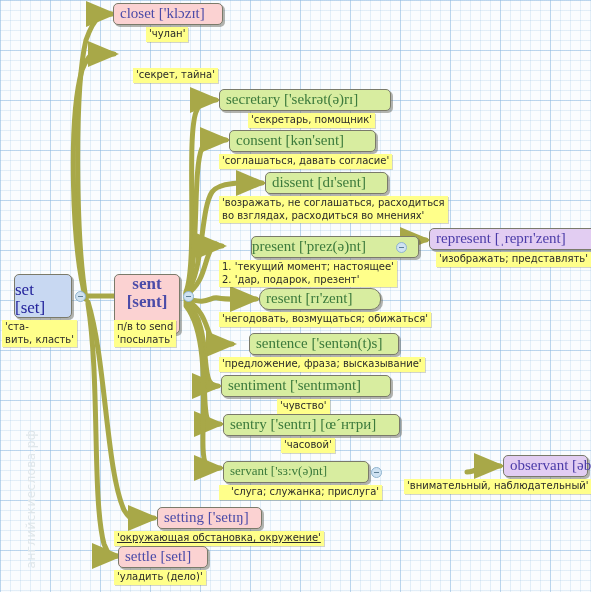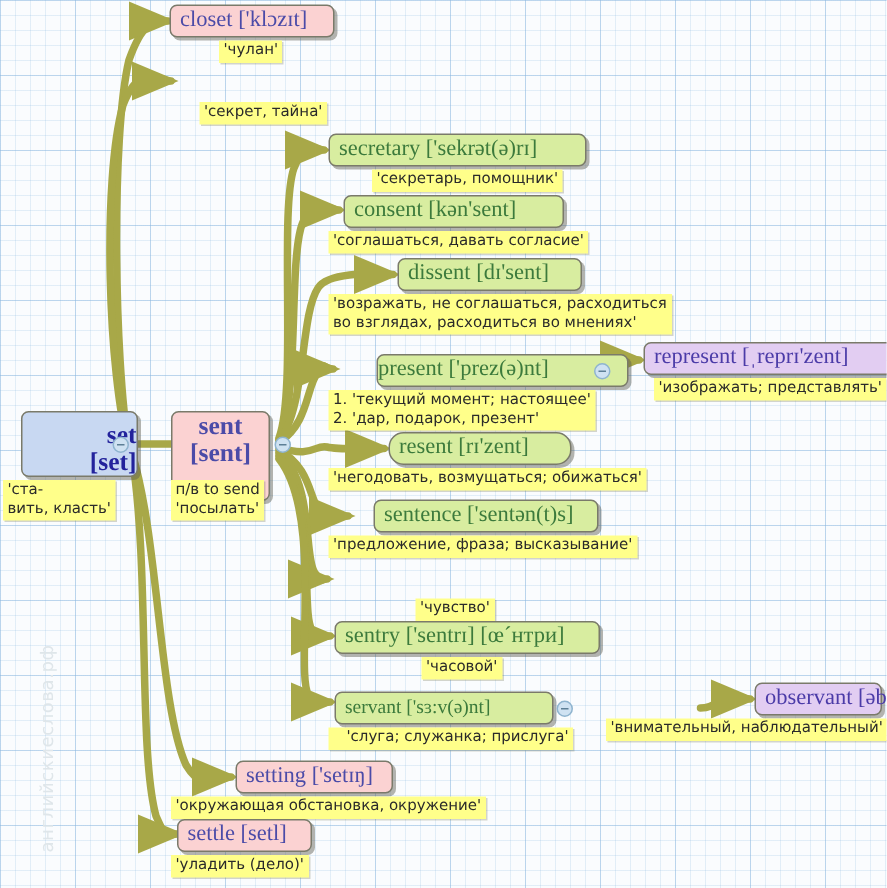--- a/index.html
+++ b/index.html
@@ -123,21 +123,21 @@
       <path d="M186,304 C212,332 200,408 208,420 C214,428 214,424 220,424"></path>
 
       <path d="M186,306 C216,344 196,450 206,464 C212,472 214,468 220,468"></path>
 
       <path d="M393,247 C404,247 406,238 416,238 C422,238 420,240 426,240"></path>
 
       <path d="M467,472 C478,472 480,464 490,464 C496,464 494,466 500,466"></path>
     </g>
   </svg>
 
-  <div class="node blue" style="left:14px;top:274px;width:78px;height:44px;padding:6px 0 0 0;text-align:right;font-size:17px;font-weight:bold;">
+  <div class="node blue" style="left:14px;top:274px;width:58px;height:44px;padding:6px 0 0 0;text-align:left;font-size:17px;font-weight:normal;">
     <div class="w" style="line-height:18px;">set</div>
     <div class="ph" style="line-height:18px;">[set]</div>
   </div>
   <div class="collapse" style="left:75px;top:291px;"></div>
   <div class="gloss" style="left:2px;top:320px;">'ста-
 вить, класть'</div>
 
   <div class="node pink" style="left:114px;top:274px;width:66px;height:60px;padding:0 0 0 0;text-align:center;font-size:17px;font-weight:bold;">
     <div class="w" style="line-height:18px;">sent</div>
     <div class="ph" style="line-height:18px;">[sent]</div>
@@ -192,20 +192,24 @@
     <span class="ph">[rɪ'zent]</span>
   </div>
   <div class="gloss" style="left:219px;top:312px;">'негодовать, возмущаться; обижаться'</div>
 
   <div class="node green" style="left:249px;top:333px;width:150px;height:22px;padding:2px 6px 0 6px;font-size:15px;">
     <span class="w">sentence</span>
     <span class="ph">['sentən(t)s]</span>
   </div>
   <div class="gloss" style="left:219px;top:357px;">'предложение, фраза; высказывание'</div>
 
+  <div class="node green" style="left:221px;top:375px;width:170px;height:22px;padding:2px 6px 0 6px;font-size:15px;">
+    <span class="w">sentiment</span>
+    <span class="ph">['sentɪmənt]</span>
+  </div>
   <div class="gloss" style="left:277px;top:399px;">'чувство'</div>
 
   <div class="node green" style="left:223px;top:414px;width:177px;height:22px;padding:2px 6px 0 6px;font-size:15px;">
     <span class="w">sentry</span>
     <span class="ph">['sentrɪ] [œ´нтри]</span>
   </div>
   <div class="gloss" style="left:281px;top:438px;">'часовой'</div>
 
   <div class="node green" style="left:223px;top:461px;width:146px;height:22px;padding:2px 6px 0 6px;font-size:13px;">
     <span class="w">servant</span>
@@ -217,21 +221,21 @@
   <div class="node purple" style="left:503px;top:455px;width:0px;height:22px;padding:2px 6px 0 6px;font-size:15px;width:auto;right:3px;">
     <span class="w">observant</span>
     <span class="ph">[əb'zɜ:v(ə)nt]</span>
   </div>
   <div class="gloss" style="left:404px;top:479px;">'внимательный, наблюдательный'</div>
 
   <div class="node pink" style="left:157px;top:507px;width:105px;height:22px;padding:2px 6px 0 6px;font-size:15px;">
     <span class="w">setting</span>
     <span class="ph">['setɪŋ]</span>
   </div>
-  <div class="gloss" style="left:114px;top:531px;">'окружающая обстановка, окружение'</div>
+  <div class="gloss" style="left:114px;top:531px;text-decoration:underline;">'окружающая обстановка, окружение'</div>
 
   <div class="node pink" style="left:118px;top:546px;width:90px;height:22px;padding:2px 6px 0 6px;font-size:15px;">
     <span class="w">settle</span>
     <span class="ph">[setl]</span>
   </div>
   <div class="gloss" style="left:114px;top:570px;">'уладить (дело)'</div>
 
   <div class="watermark">английскиеслова.рф</div>
 
 </div>

